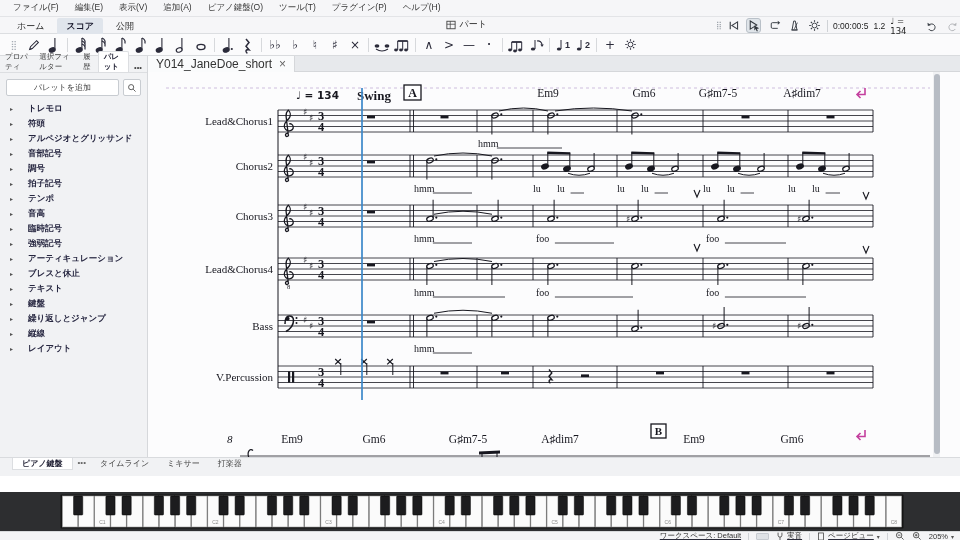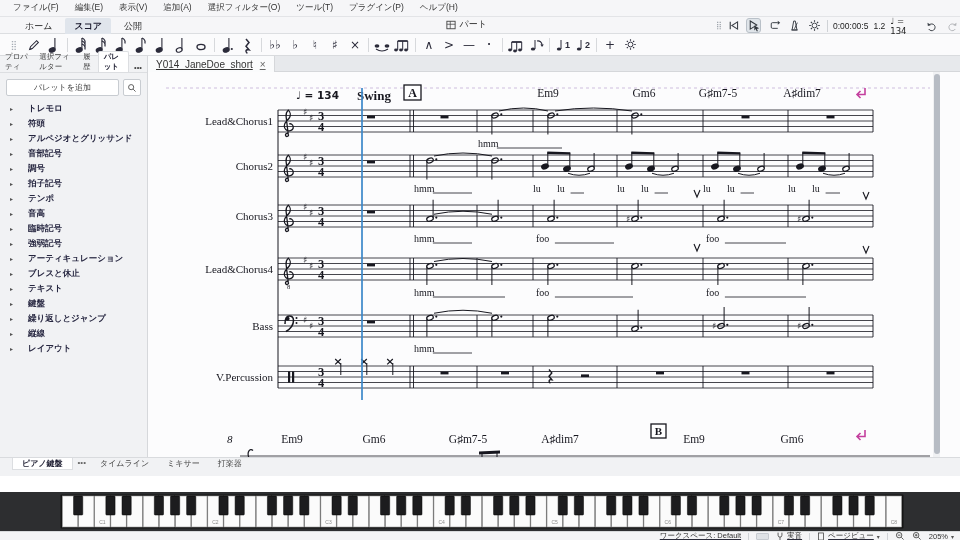--- a/index.html
+++ b/index.html
@@ -31,21 +31,21 @@
   .lp-tab.active{background:#fff;font-weight:bold;color:#1a1a2e;border:1px solid #dcdee1;border-bottom:none;border-radius:2px 2px 0 0;}
   #lp-addrow{display:flex;gap:4px;padding:6px 6px 5px 6px;}
   #add-palette-btn{flex:1;height:17px;background:#fff;border:1px solid #c8ccd1;border-radius:2px;font-size:8px;color:#333;display:flex;align-items:center;justify-content:center;}
   #palette-search-btn{width:18px;height:17px;background:#fff;border:1px solid #c8ccd1;border-radius:2px;display:flex;align-items:center;justify-content:center;}
   .pal-item{display:flex;align-items:center;height:15px;padding-left:10px;gap:15px;}
   .pal-arrow{font-size:6px;color:#555;font-family:"DejaVu Sans",sans-serif;}
   .pal-label{font-size:8.5px;color:#262640;font-weight:bold;}
   
   #tabbar{left:148px;top:56px;width:812px;height:16px;background:#e7e9ec;border-bottom:1px solid #d5d7da;}
   #doctab{position:absolute;left:0;top:0;height:16px;background:#fafbfc;display:flex;align-items:center;gap:7px;padding:0 8px;border-right:1px solid #d5d7da;}
-  #doctab span{font-size:10px;color:#333;text-decoration:underline;}
+  #doctab span{font-size:12px;color:#333;}
   #scorearea{left:148px;top:72px;width:812px;height:386px;background:#fcfcfd;overflow:hidden;}
   #vscroll{left:933px;top:72px;width:7px;height:386px;background:#f0f1f3;}
   #vscroll-thumb{position:absolute;left:0.5px;top:2px;width:6px;height:380px;background:#b7bcc4;border-radius:3px;}
   
   #pagenav{left:148px;top:458px;width:812px;height:15px;background:#cbd0d6;display:flex;align-items:center;padding-left:148px;gap:4px;}
   .page-btn{min-width:12px;height:12px;font-size:9px;color:#3c3c46;display:flex;align-items:center;justify-content:center;border-radius:2px;padding:0 2px;}
   .page-btn.active{background:#a9c3dd;border:1px solid #7d9fc2;color:#15243a;}
   
   #bottombar{left:0;top:457px;width:960px;height:19px;background:#f1f2f4;border-top:1px solid #d9dbde;display:flex;align-items:flex-start;padding-left:12px;}
   .b-tab{font-size:8px;color:#444;display:flex;align-items:center;padding:0 9px;}
@@ -64,28 +64,28 @@
 </head>
 <body>
 
 <div id="app">
 
   <div id="menubar" class="abs">
       <div class="menu-item">ファイル(F)</div>
       <div class="menu-item">編集(E)</div>
       <div class="menu-item">表示(V)</div>
       <div class="menu-item">追加(A)</div>
-      <div class="menu-item">選択フィルター(O)</div>
+      <div class="menu-item">ピアノ鍵盤(O)</div>
       <div class="menu-item">ツール(T)</div>
       <div class="menu-item">プラグイン(P)</div>
       <div class="menu-item">ヘルプ(H)</div>
     </div>
 
   <div id="row2" class="abs">
-    <div id="wtabs" class="abs" style="left:16px;top:1px;display:flex;gap:4px;">
+    <div id="wtabs" class="abs" style="left:8px;top:1px;display:flex;gap:4px;">
         <div class="wtab">ホーム</div>
         <div class="wtab active">スコア</div>
         <div class="wtab">公開</div>
       </div>
     <div class="abs" style="left:440px;top:1px;display:flex;gap:14px;align-items:center;height:15px;flex-direction:column;">
       <div class="mid-btn">
         <svg width="12" height="12" viewBox="0 0 16 16">
             <rect x="2.5" y="3" width="11" height="10" fill="none" stroke="#444" stroke-width="1.2"></rect>
             <line x1="7" y1="3" x2="7" y2="13" stroke="#444" stroke-width="1"></line>
             <line x1="2.5" y1="7" x2="13.5" y2="7" stroke="#444" stroke-width="1"></line>

